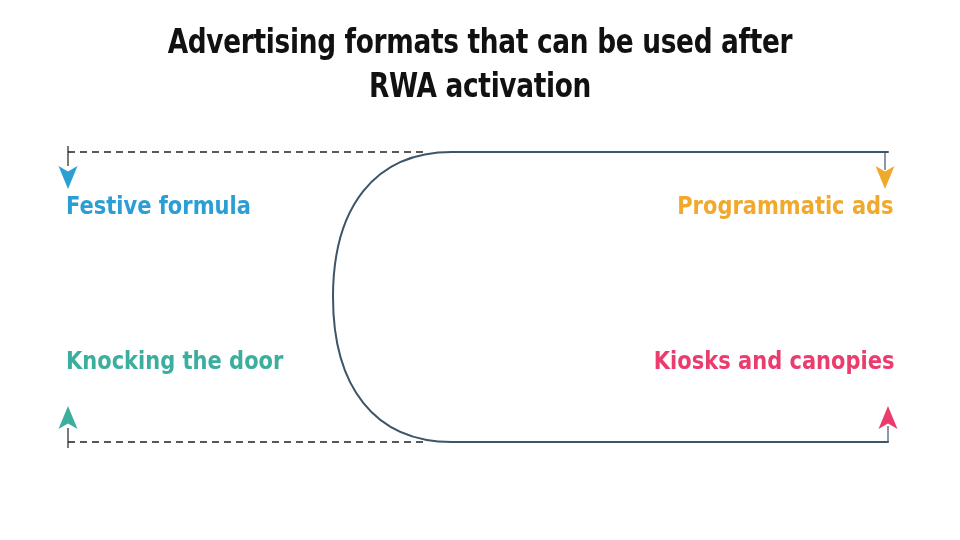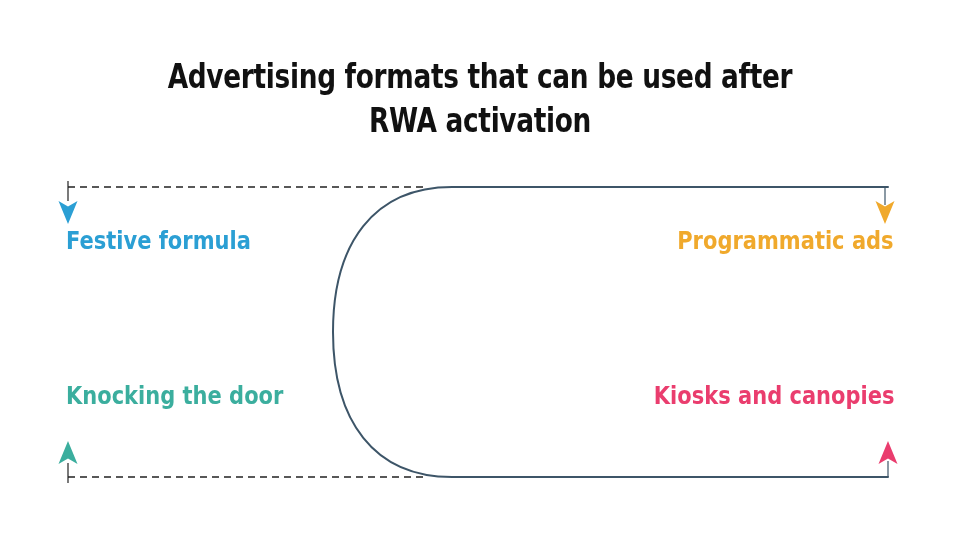--- a/index.html
+++ b/index.html
@@ -11,21 +11,20 @@
     background: #ffffff;
     font-family: "Liberation Sans", sans-serif;
     overflow: hidden;
   }
 
   #slide {
     position: relative;
     width: 960px;
     height: 452px;
     background: #ffffff;
-    margin-top: 35px;
   }
 
   
   .title {
     position: absolute;
     left: 0;
     top: 20px;
     width: 960px;
     text-align: center;
     font-family: "DejaVu Sans", sans-serif;

